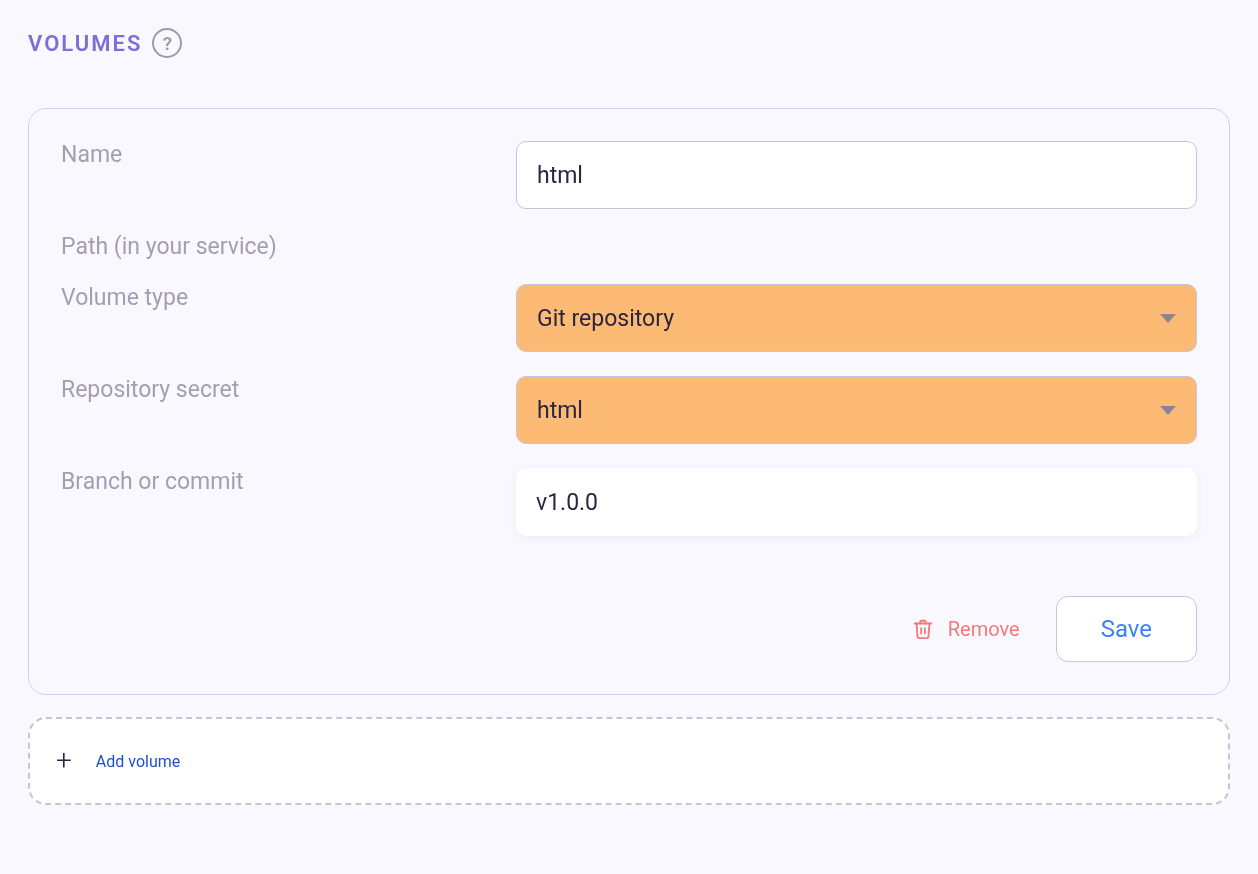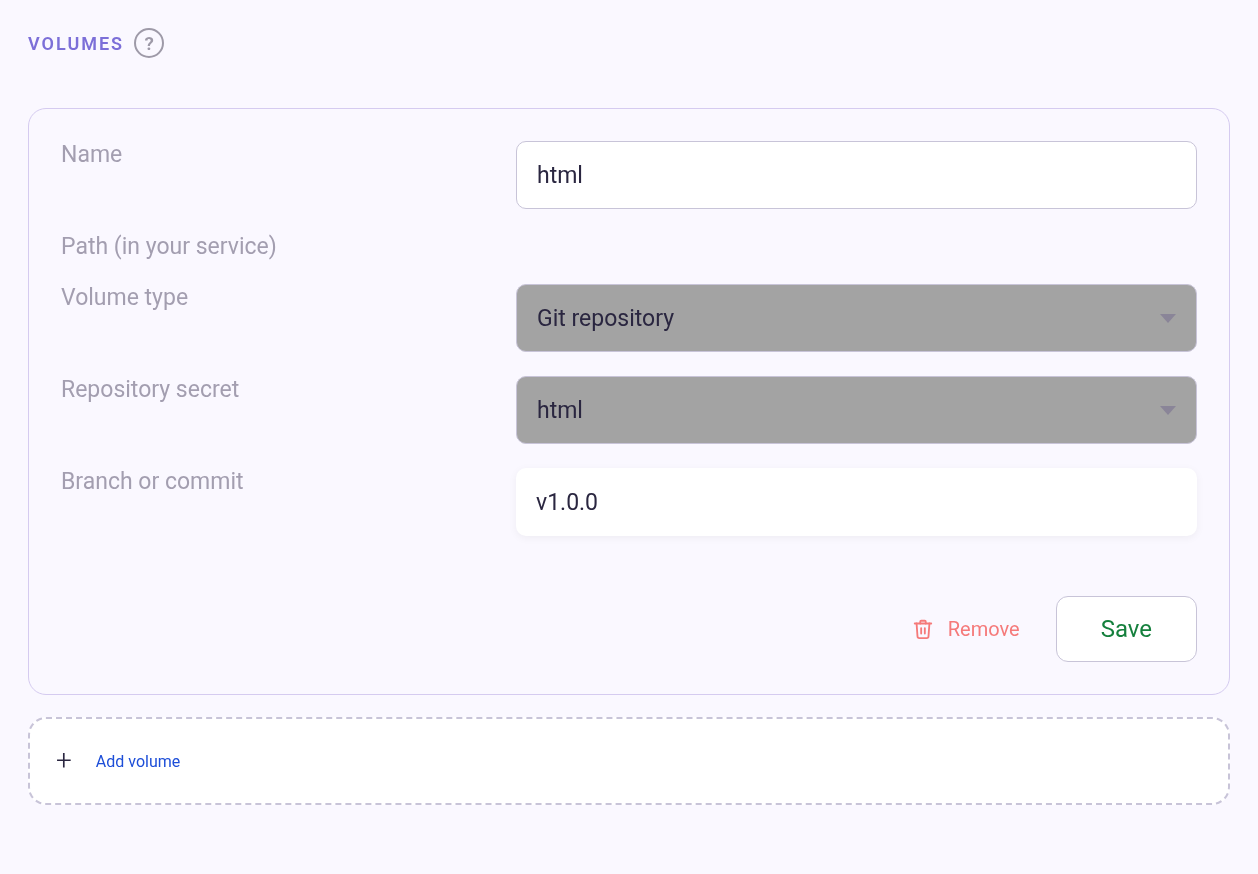--- a/index.html
+++ b/index.html
@@ -15,21 +15,21 @@
       min-height: 874px;
     }
     .section-header {
       display: flex;
       align-items: center;
       gap: 10px;
       margin-bottom: 50px;
     }
     .section-title {
       color: #7c6fd8;
-      font-size: 18px;
+      font-size: 22px;
       font-weight: 600;
       letter-spacing: 2px;
     }
     .help-icon {
       width: 30px;
       height: 30px;
       border: 2.5px solid #9e9aa8;
       border-radius: 50%;
       display: flex;
       align-items: center;
@@ -70,21 +70,21 @@
     }
     .form-input.branch {
       border: none;
       box-shadow: 0 2px 8px rgba(0,0,0,0.05);
     }
     .form-select {
       flex: 1;
       height: 68px;
       border: 1.5px solid #c8c4d8;
       border-radius: 10px;
-      background: #a3a3a3;
+      background: #fdba74;
       padding: 6px 20px;
       font-size: 23px;
       color: #2a2640;
       display: flex;
       align-items: center;
       justify-content: space-between;
       cursor: pointer;
     }
     .chevron {
       width: 0;
@@ -116,21 +116,21 @@
       width: 22px;
       height: 24px;
       display: inline-block;
     }
     .save-btn {
       background: #ffffff;
       border: 1.5px solid #c8c4d8;
       border-radius: 12px;
       padding: 18px 44px;
       font-size: 24px;
-      color: #15803d;
+      color: #3b82f6;
       cursor: pointer;
       font-family: inherit;
     }
     .add-volume {
       margin-top: 22px;
       border: 2px dashed #c8c4d8;
       border-radius: 18px;
       background: #ffffff;
       padding: 28px 26px;
       display: flex;

